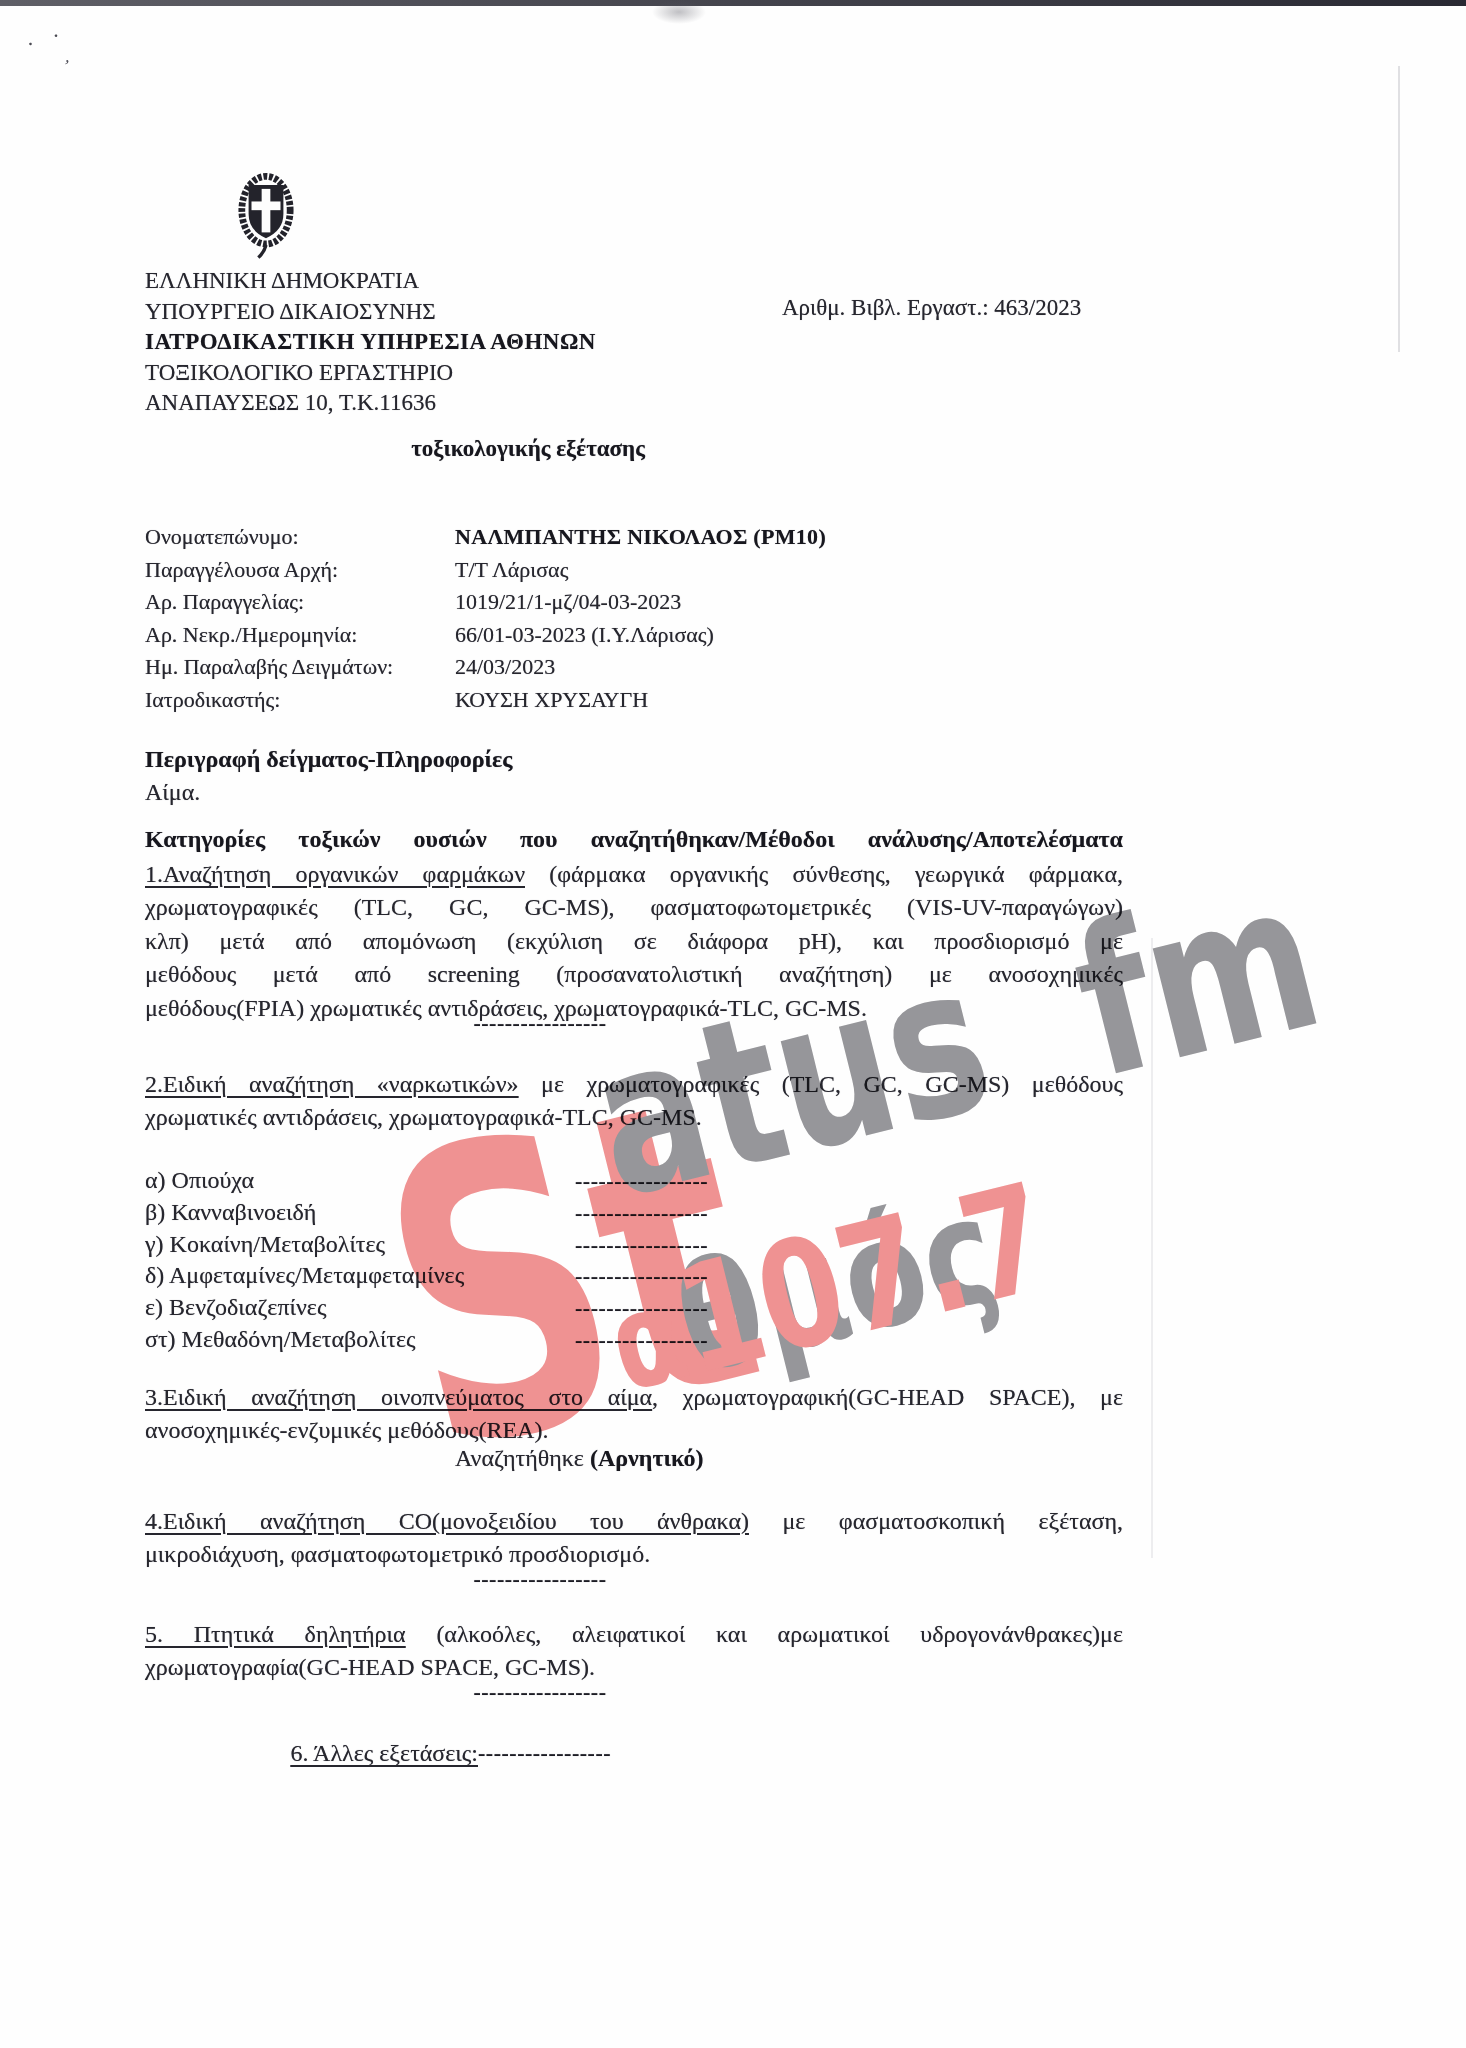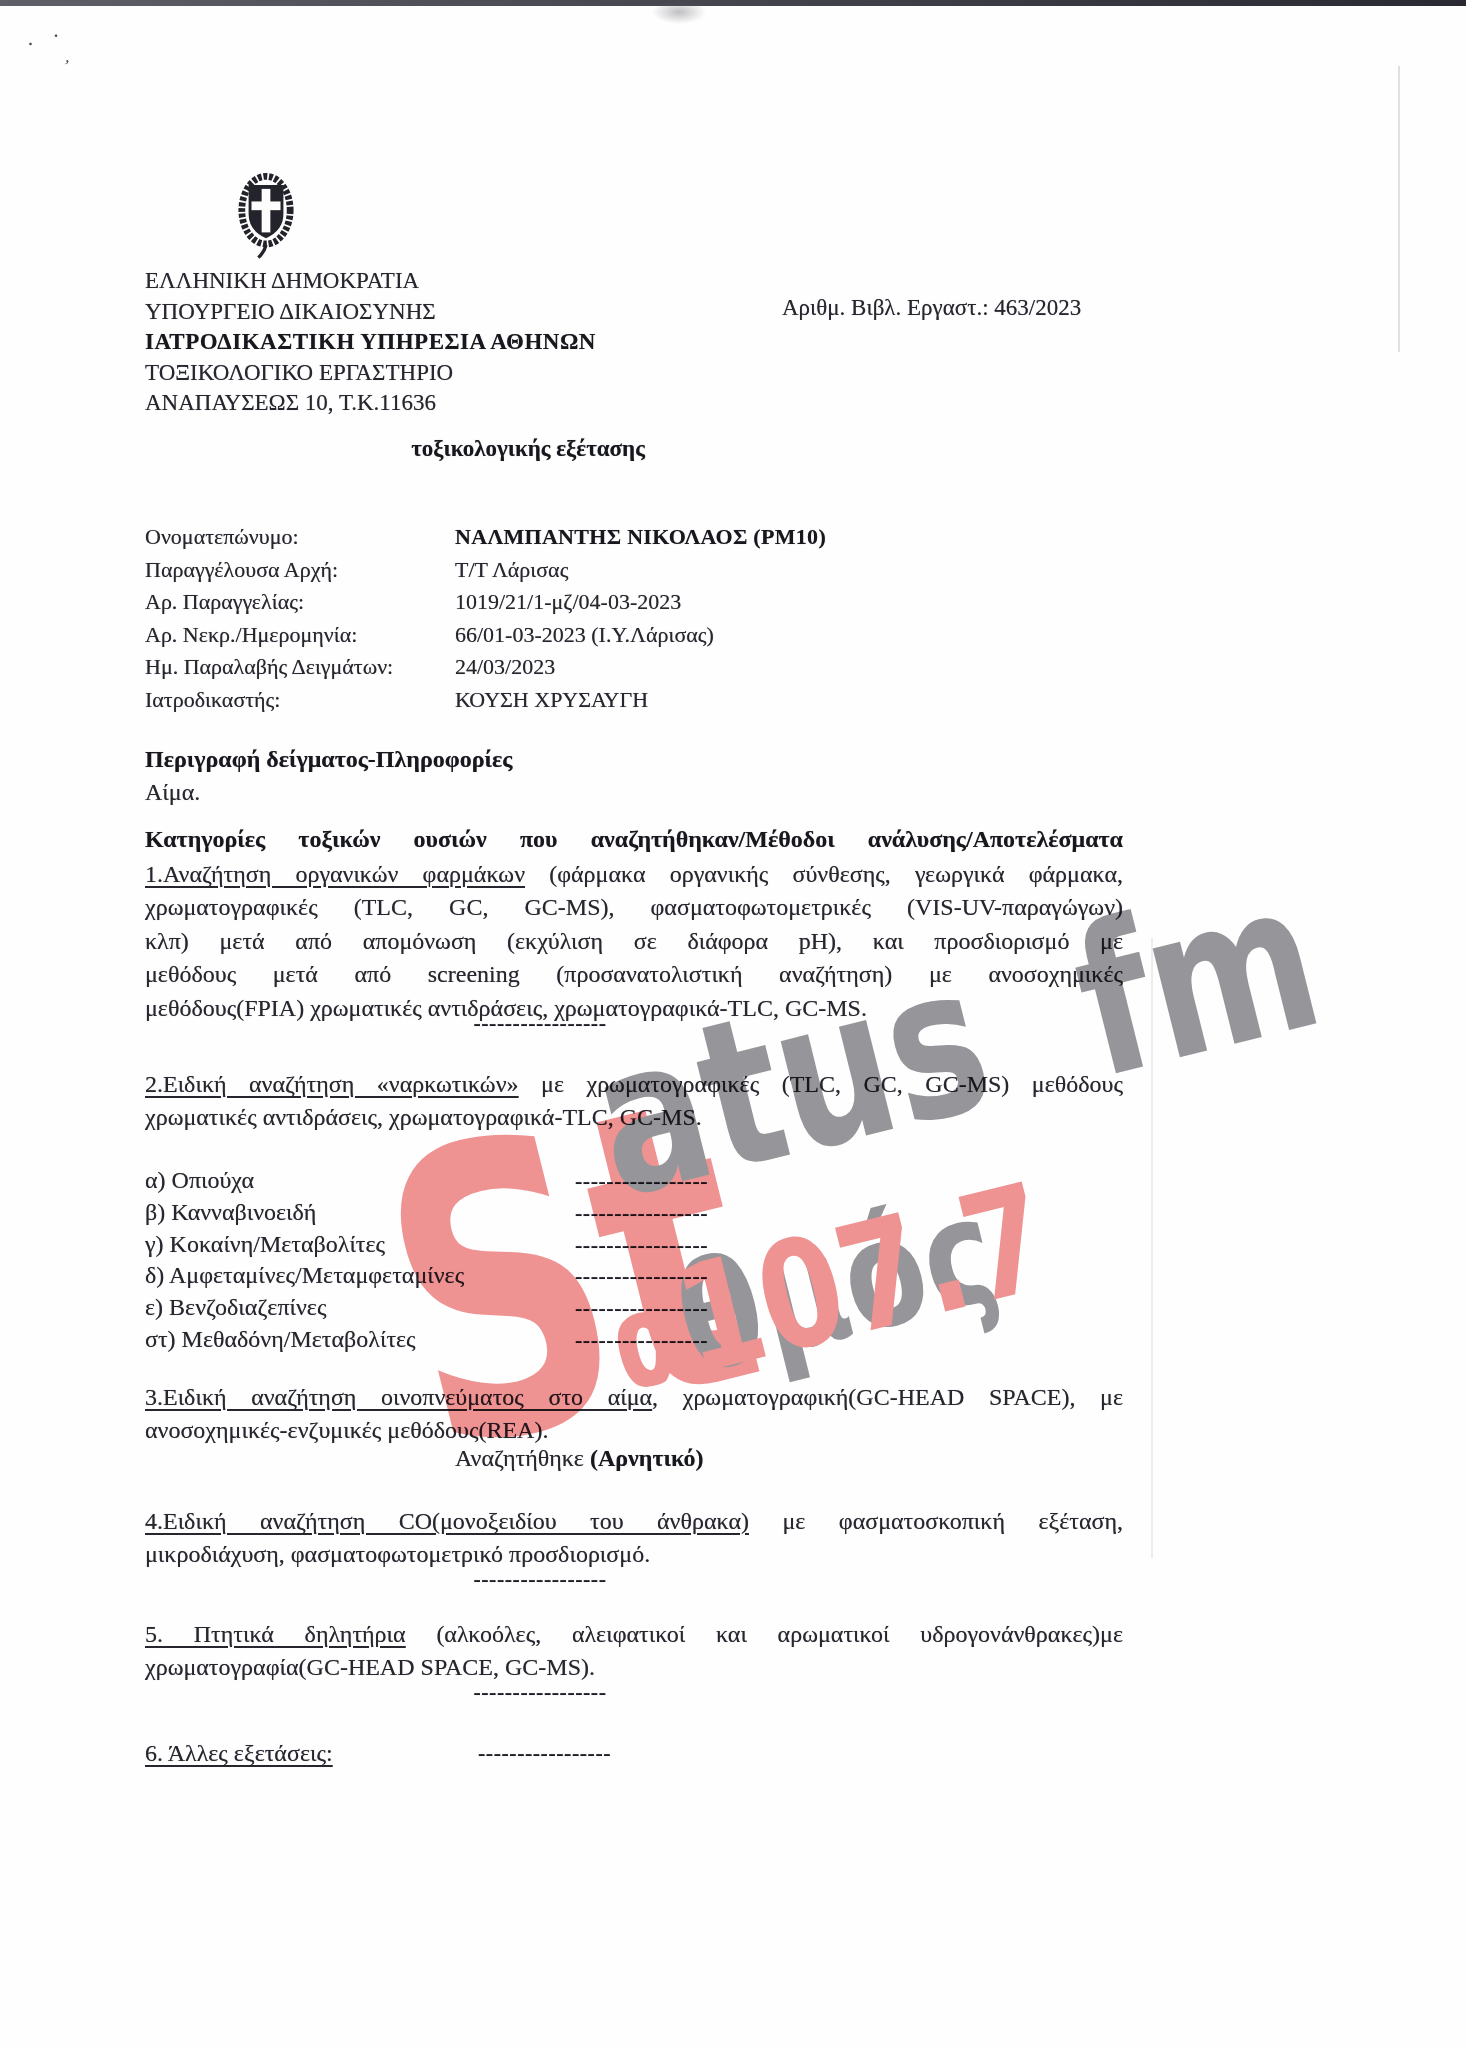--- a/index.html
+++ b/index.html
@@ -66,21 +66,21 @@
   .sep3{ top:1679px; }
 
   .drugs{ left:145px; top:1165px; width:978px; font-size:24px; line-height:31.8px; }
   .drow{ display:flex; }
   .dlabel{ width:430px; flex:0 0 430px; }
   .ddash{ font-weight:700; font-size:22px; letter-spacing:.5px; color:#1c1c24; }
 
   .result-line{ left:455px; top:1445px; font-size:24px; }
 
   .s6row{ left:145px; top:1740px; width:978px; font-size:24px; display:flex; }
-  .s6label{ width:333px; flex:0 0 333px; }
+  .s6label{ width:333px; flex:0 0 333px;text-align:right; }
 
   
   .wm{ left:320px; top:1048px; width:1150px; height:480px;
        transform:rotate(-14deg); transform-origin:0 0;
        mix-blend-mode:multiply; opacity:.93; pointer-events:none;
        font-family:"DejaVu Sans","Liberation Sans",sans-serif; font-weight:700; }
   .wm span{ position:absolute; white-space:nowrap; line-height:1; }
   .wm-st{ left:14px; top:82px; font-size:400px; line-height:320px;
           transform:scaleX(.72); transform-origin:0 0; color:#ef8b8b; }
   .wm-line1{ left:252px; top:44px; font-size:205px; transform:scaleX(.78); transform-origin:0 0;

